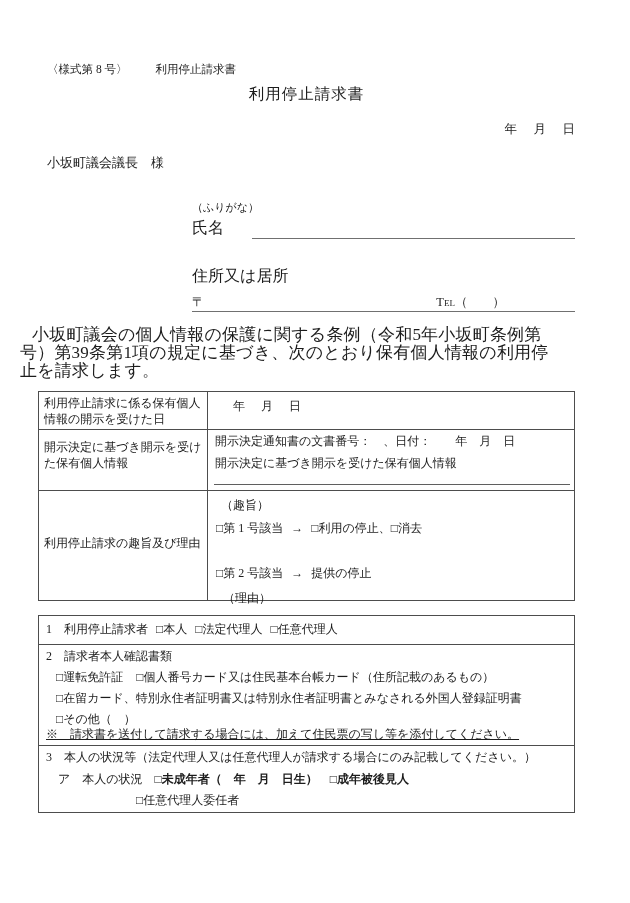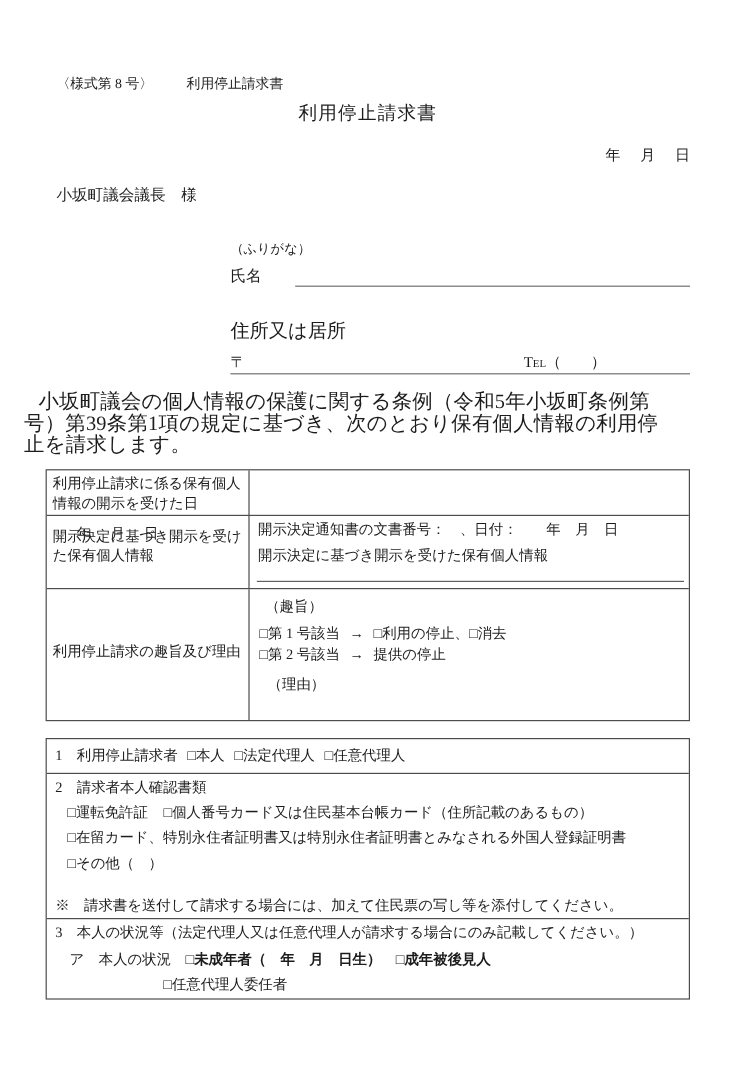--- a/index.html
+++ b/index.html
@@ -13,63 +13,63 @@
   
   .form-no-line { position:absolute; top:62px; left:47px; font-size:11.5px; white-space:nowrap; }
   .form-no-line .ftype { margin-left:28px; }
   .doc-title { position:absolute; top:84px; left:38px; width:537px; text-align:center;
                font-size:15.5px; letter-spacing:1px; }
   .date-line { position:absolute; top:121px; right:53px; font-size:12.5px; letter-spacing:2px; }
   .addressee { position:absolute; top:154px; left:47px; font-size:13px; }
   
   .applicant { position:absolute; top:200px; left:192px; right:55px; }
   .furigana { font-size:11px; }
-  .name-line { display:flex; align-items:flex-end; height:24px; font-size:13px;gap:28px; }
+  .name-line { display:flex; align-items:flex-end; height:24px; font-size:16px;gap:28px; }
   .name-line .fill { flex:1; border-bottom:1px solid #707070; height:100%; }
   .addr-label { margin-top:27px; font-size:16px; }
   .postal-line { margin-top:3px; display:flex; align-items:flex-end; justify-content:space-between;
                  border-bottom:1px solid #707070; height:22px; font-size:12.5px; }
   .postal-line .tel { margin-right:70px; white-space:nowrap; }
   .postal-line .tel .tl { font-variant:small-caps; }
   
   .paragraph { position:absolute; top:326px; left:20px; width:537px;
                font-size:17px; line-height:18px; letter-spacing:0.2px; text-indent:12px; }
   
   .tbl { position:absolute; left:38px; width:537px; border:1px solid #4d4d4d; background:#fff; }
   .table1 { top:391px; }
   .table2 { top:615px; font-size:12px; line-height:15px; }
   .t-row { display:flex; border-top:1px solid #4d4d4d; }
-  .t-row:first-child { border-top:none;flex-direction:column; }
+  .t-row:first-child { border-top:none; }
   .t-left { width:169px; border-right:1px solid #4d4d4d; padding:3px 5px;
             font-size:12px; line-height:15.5px; }
   .t-right { flex:1; font-size:12px; line-height:15px; position:relative; }
   .r1 { height:37px; }
   .r2 { height:61px; }
   .r3 { height:110px; }
   .r1 .t-left { padding-top:4px; }
   .r1 .t-right { padding:7px 0 0 25px; letter-spacing:2px; }
   .r2 .t-left { padding-top:10px; }
   .r2 .t-right .ln1 { margin:4px 0 0 7px; }
   .r2 .t-right .ln2 { margin:7px 0 0 7px; }
   .r2 .t-right .blank-rule { position:absolute; left:6px; right:4px; bottom:5px;
                              border-bottom:1px solid #5f5f5f; }
   .r3 .t-left { display:flex; align-items:center; padding-top:0; }
   .r3 .t-right { padding-left:8px; }
   .r3 .t-right .head1 { margin:7px 0 0 5px; }
   .r3 .t-right .opt1  { margin:8px 0 0 0; }
-  .r3 .t-right .opt2  { margin:2px 0 0 0; }
+  .r3 .t-right .opt2  { margin:30px 0 0 0; }
   .r3 .t-right .head2 { margin:10px 0 0 7px; }
   .arrow { margin:0 8px; }
   .cb { display:inline-block; }
   
   .t2r1 { min-height:28px; padding:6px 0 4px 7px; }
   .t2r1 .opt { margin-left:8px; }
   .t2r2 { border-top:1px solid #4d4d4d; padding:4px 0 3px 7px; }
   .t2r2 .item { margin-top:6px; padding-left:10px; }
-  .t2r2 .note { margin-top:20px; }
+  .t2r2 .note { margin-top:0;text-decoration:underline; }
   .t2r3 { border-top:1px solid #4d4d4d; padding:4px 0 4px 7px; }
   .t2r3 .sub { margin-top:7px; padding-left:12px; }
   .t2r3 .sub .opt { margin-left:12px;font-weight:bold; }
   .t2r3 .sub2 { margin-top:6px; padding-left:90px; }
 </style>
 </head>
 <body>
 
 <div class="page">
 

